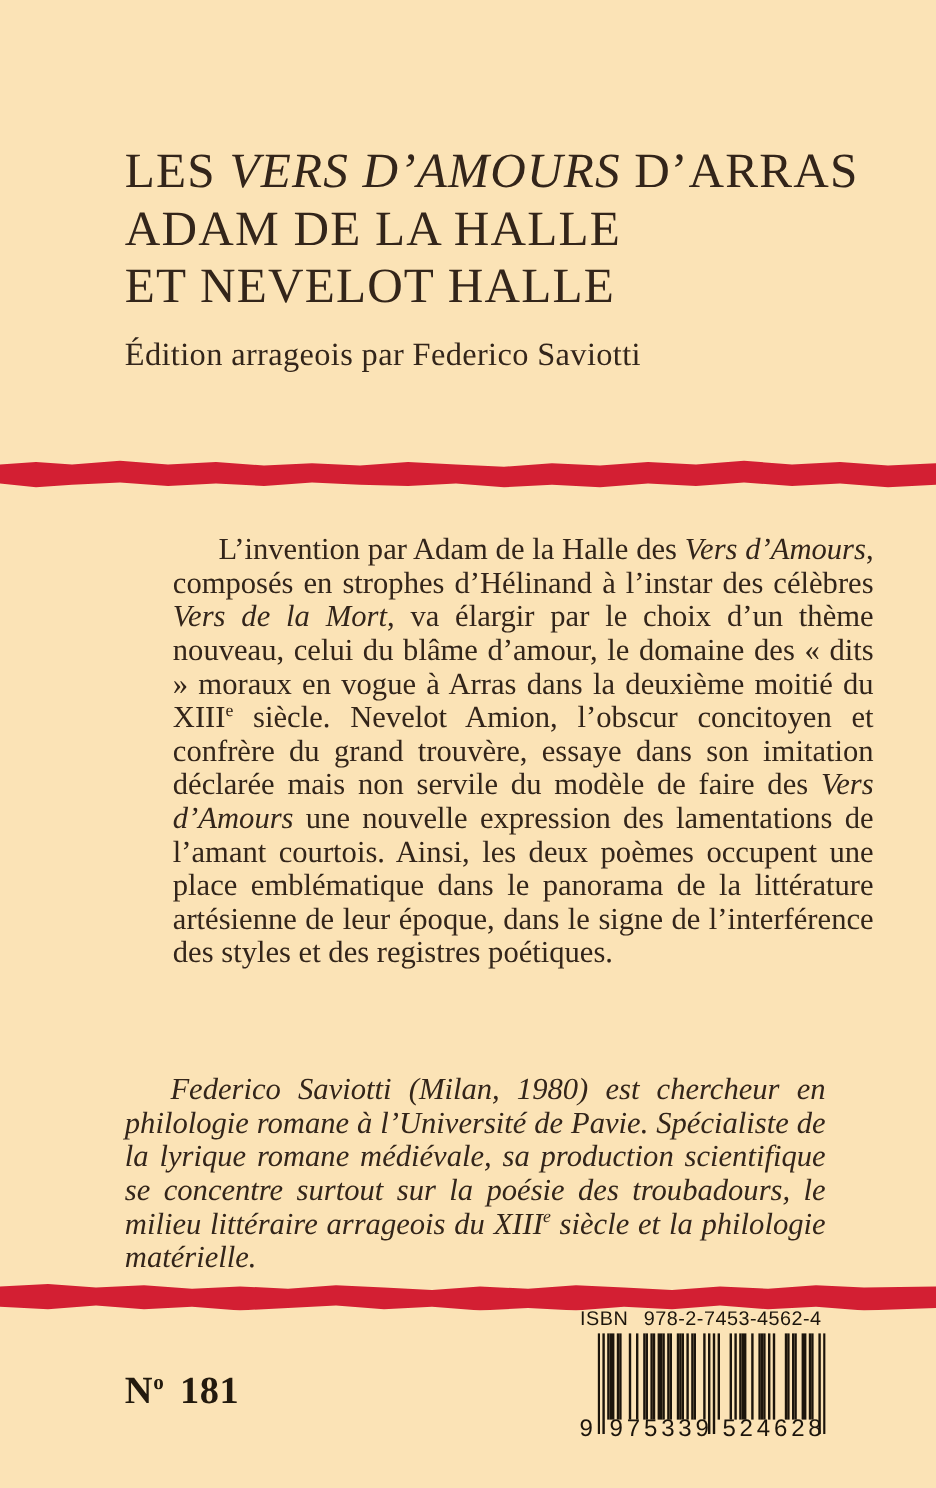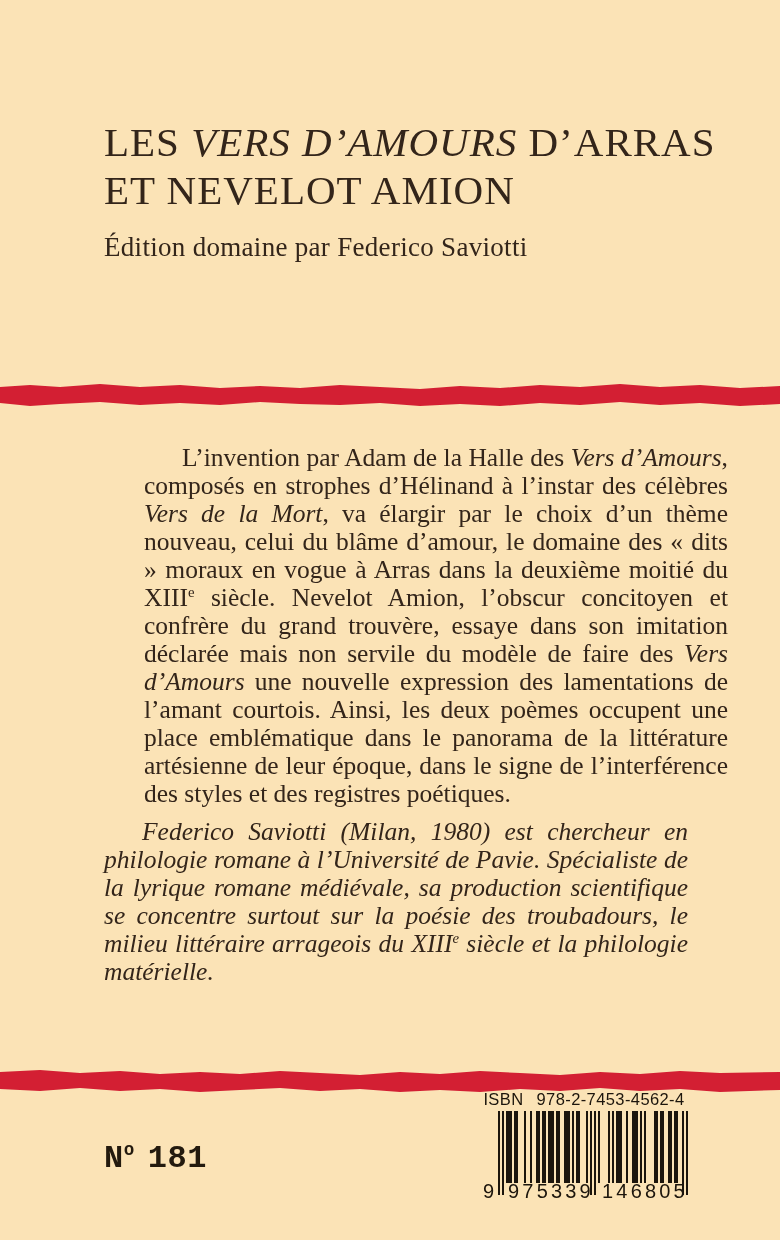--- a/index.html
+++ b/index.html
@@ -54,21 +54,21 @@
     left: 104px;
     width: 584px;
     margin: 0;
     font-size: 25.5px;
     line-height: 28px;
     text-align: justify;
     text-indent: 38px;
     color: var(--ink);
   }
   .synopsis { top: 444px; margin-left: 40px; }
-  .bio { top: 818px; font-style: italic; font-family: Liberation Serif, serif; }
+  .bio { top: 894px; font-style: italic; font-family: Liberation Serif, serif; }
   .par sup { font-size: 0.58em; line-height: 0; }
   
   .ean {
     position: absolute;
     left: 468px;
     top: 1090px;
     width: 232px;
     height: 116px;
     color: var(--ink-dark);
   }
@@ -97,34 +97,34 @@
   .bc-right { left: 134px; letter-spacing: 3.2px; }
   
   .issue {
     position: absolute;
     left: 104px;
     top: 1140px;
     font-size: 32px;
     font-weight: bold;
     letter-spacing: 0.5px;
     color: #231a0e;
-    font-family: Liberation Mono, monospace;
   }
   .issue sup { font-size: 0.55em; }
   .issue .num { margin-left: 13px; }
 </style>
 </head>
 <body>
 
 <div class="cover">
 
   <header class="title-block">
     <h1 class="t-line"><span>LES </span><span class="it">VERS D’AMOURS</span><span> D’ARRAS</span></h1>
-    <h1 class="t-line">ET NEVELOT AMION</h1>
-    <div class="subtitle">Édition domaine par Federico Saviotti</div>
+    <h1 class="t-line">ADAM DE LA HALLE</h1>
+    <h1 class="t-line">ET NEVELOT HALLE</h1>
+    <div class="subtitle">Édition arrageois par Federico Saviotti</div>
   </header>
 
   <svg class="band band1" viewBox="0 0 780 30" preserveAspectRatio="none" aria-hidden="true">
     <polygon points="0,9 30,7 60,9 100,6 140,9 180,7 220,10 260,8 300,10 340,7 380,9 420,11 460,8 500,10 540,7 580,9 620,6 660,9 700,7 740,10 780,8 780,26 740,28 700,25 660,27 620,24 580,27 540,25 500,28 460,26 420,28 380,25 340,27 300,26 260,24 220,27 180,25 140,27 100,24 60,26 30,28 0,25"></polygon>
   </svg>
 
   <p class="par synopsis"><span>L’invention par Adam de la Halle des </span><span class="it">Vers d’Amours</span><span>, composés en strophes d’Hélinand à l’instar des célèbres </span><span class="it">Vers de la Mort</span><span>, va élargir par le choix d’un thème nouveau, celui du blâme d’amour, le domaine des « dits » moraux en vogue à Arras dans la deuxième moitié du XIII</span><sup>e</sup><span> siècle. Nevelot Amion, l’obscur concitoyen et confrère du grand trouvère, essaye dans son imitation déclarée mais non servile du modèle de faire des </span><span class="it">Vers d’Amours</span><span> une nouvelle expression des lamentations de l’amant courtois. Ainsi, les deux poèmes occupent une place emblématique dans le panorama de la littérature artésienne de leur époque, dans le signe de l’interférence des styles et des registres poétiques.</span></p>
 
   <p class="par bio"><span>Federico Saviotti (Milan, 1980) est chercheur en philologie romane à l’Université de Pavie. Spécialiste de la lyrique romane médiévale, sa production scientifique se concentre surtout sur la poésie des troubadours, le milieu littéraire arrageois du XIII</span><sup>e</sup><span> siècle et la philologie matérielle.</span></p>
 
@@ -180,18 +180,18 @@
         <rect x="164" y="0" width="2" height="72"></rect>
         <rect x="170" y="0" width="2" height="72"></rect>
         <rect x="172" y="0" width="2" height="72"></rect>
         <rect x="176" y="0" width="2" height="72"></rect>
         <rect x="178" y="0" width="2" height="72"></rect>
         <rect x="184" y="0" width="2" height="84"></rect>
         <rect x="188" y="0" width="2" height="84"></rect>
       </svg>
     <div class="bc-digit bc-lead">9</div>
     <div class="bc-digit bc-left">975339</div>
-    <div class="bc-digit bc-right">146805</div>
+    <div class="bc-digit bc-right">524628</div>
   </div>
 
   <div class="issue"><span>N</span><sup>o</sup><span class="num">181</span></div>
 
 </div>
 
 </body></html>

